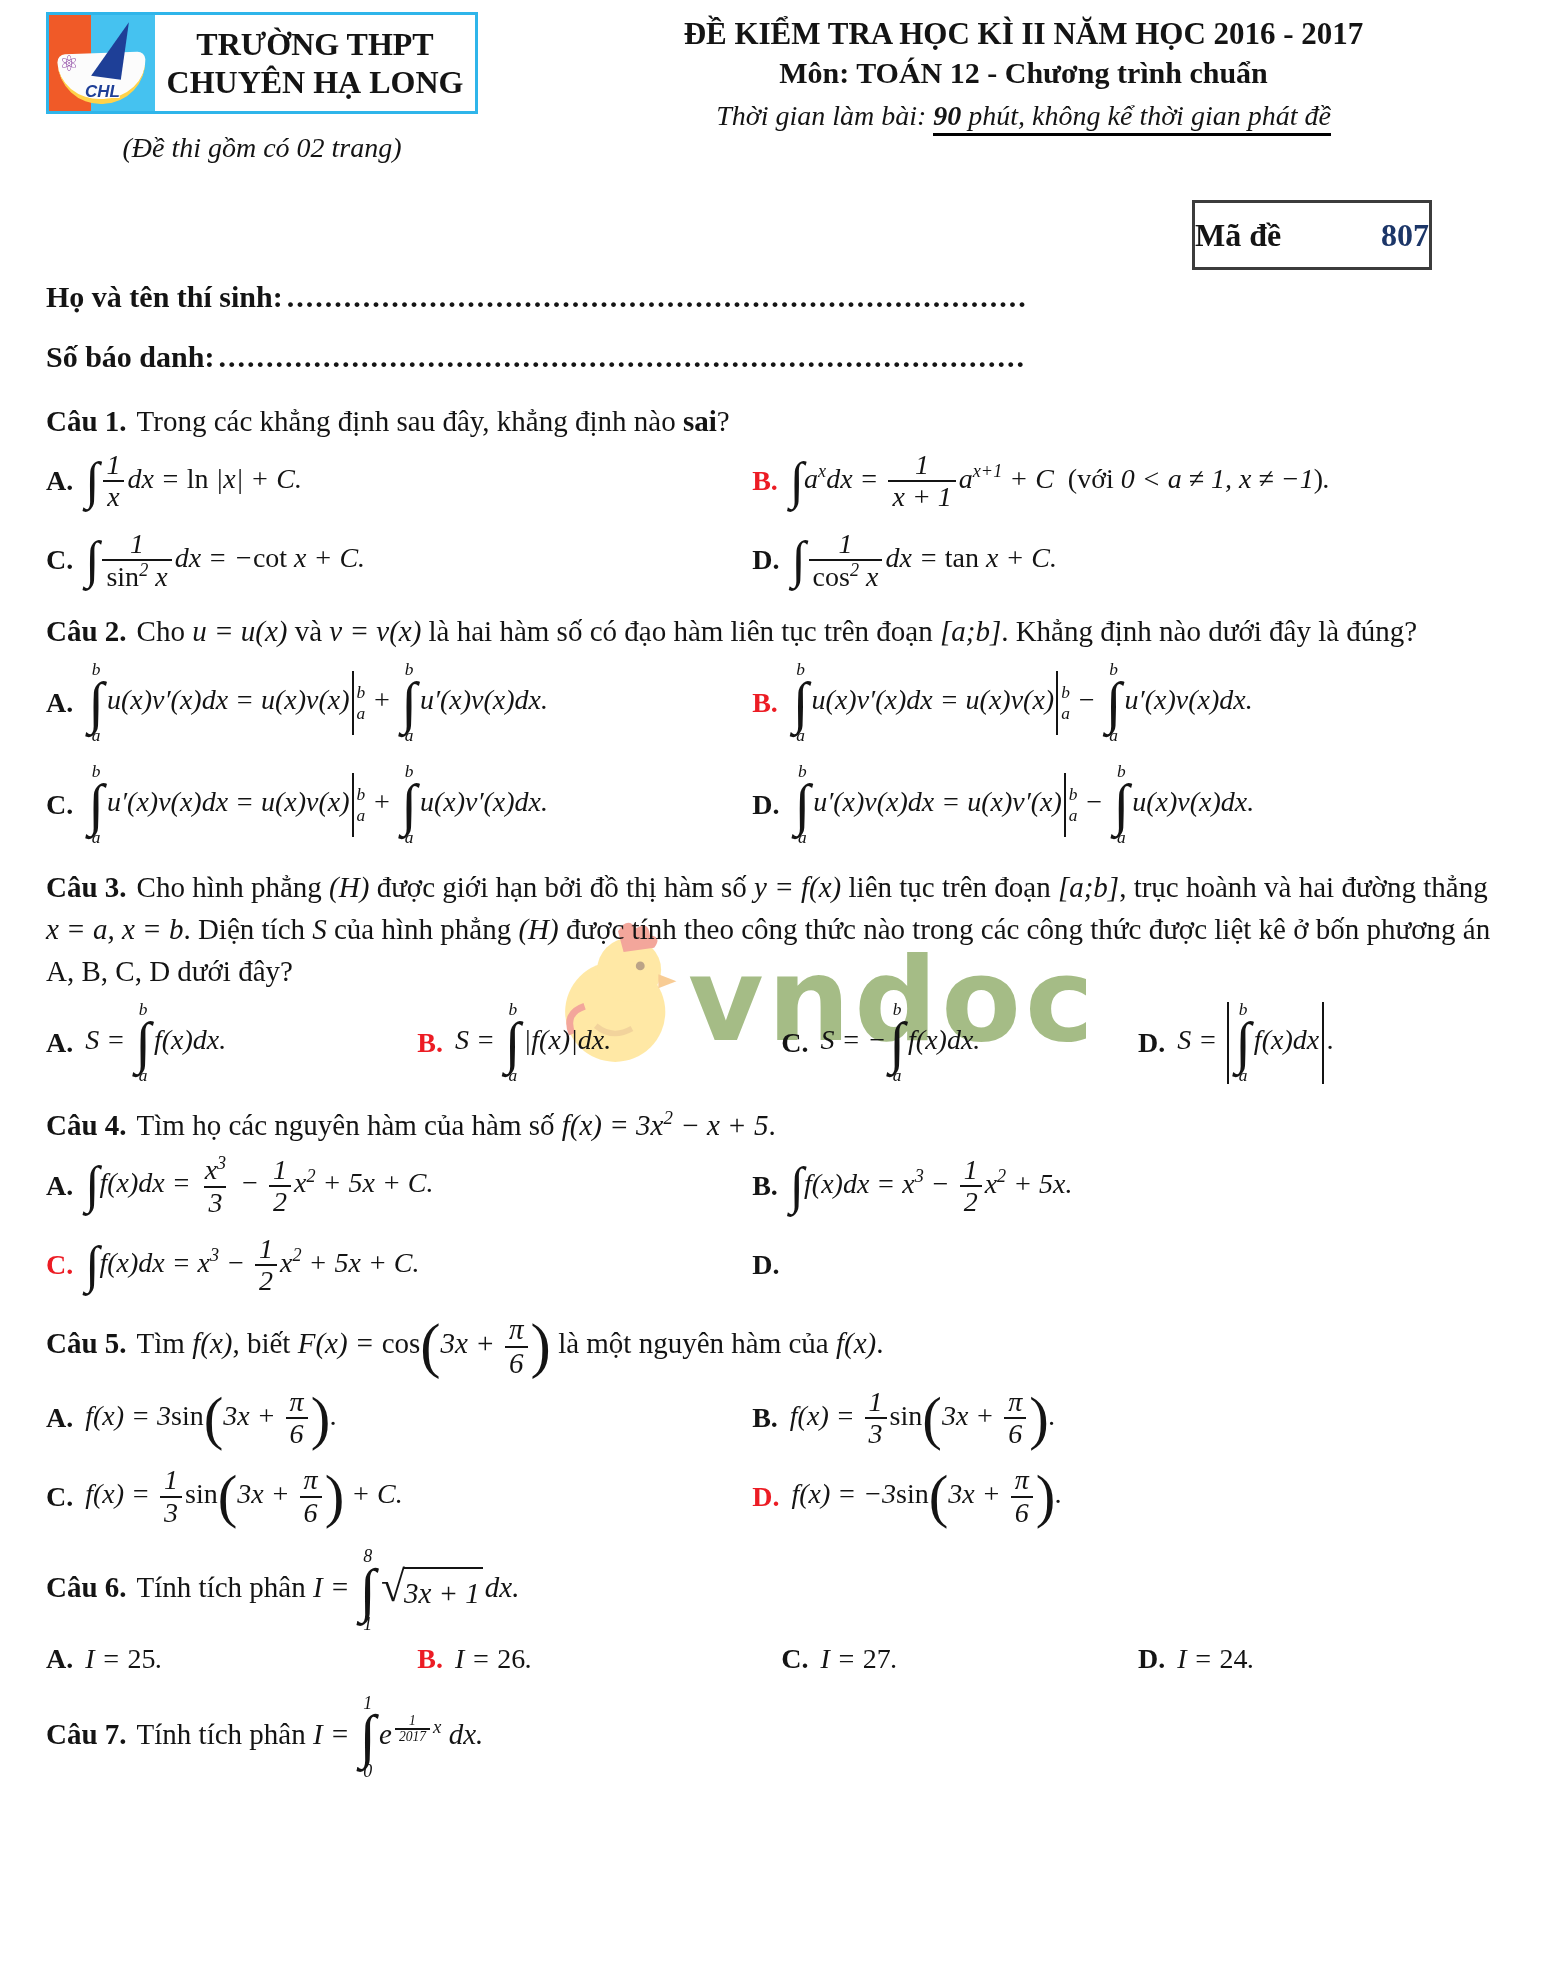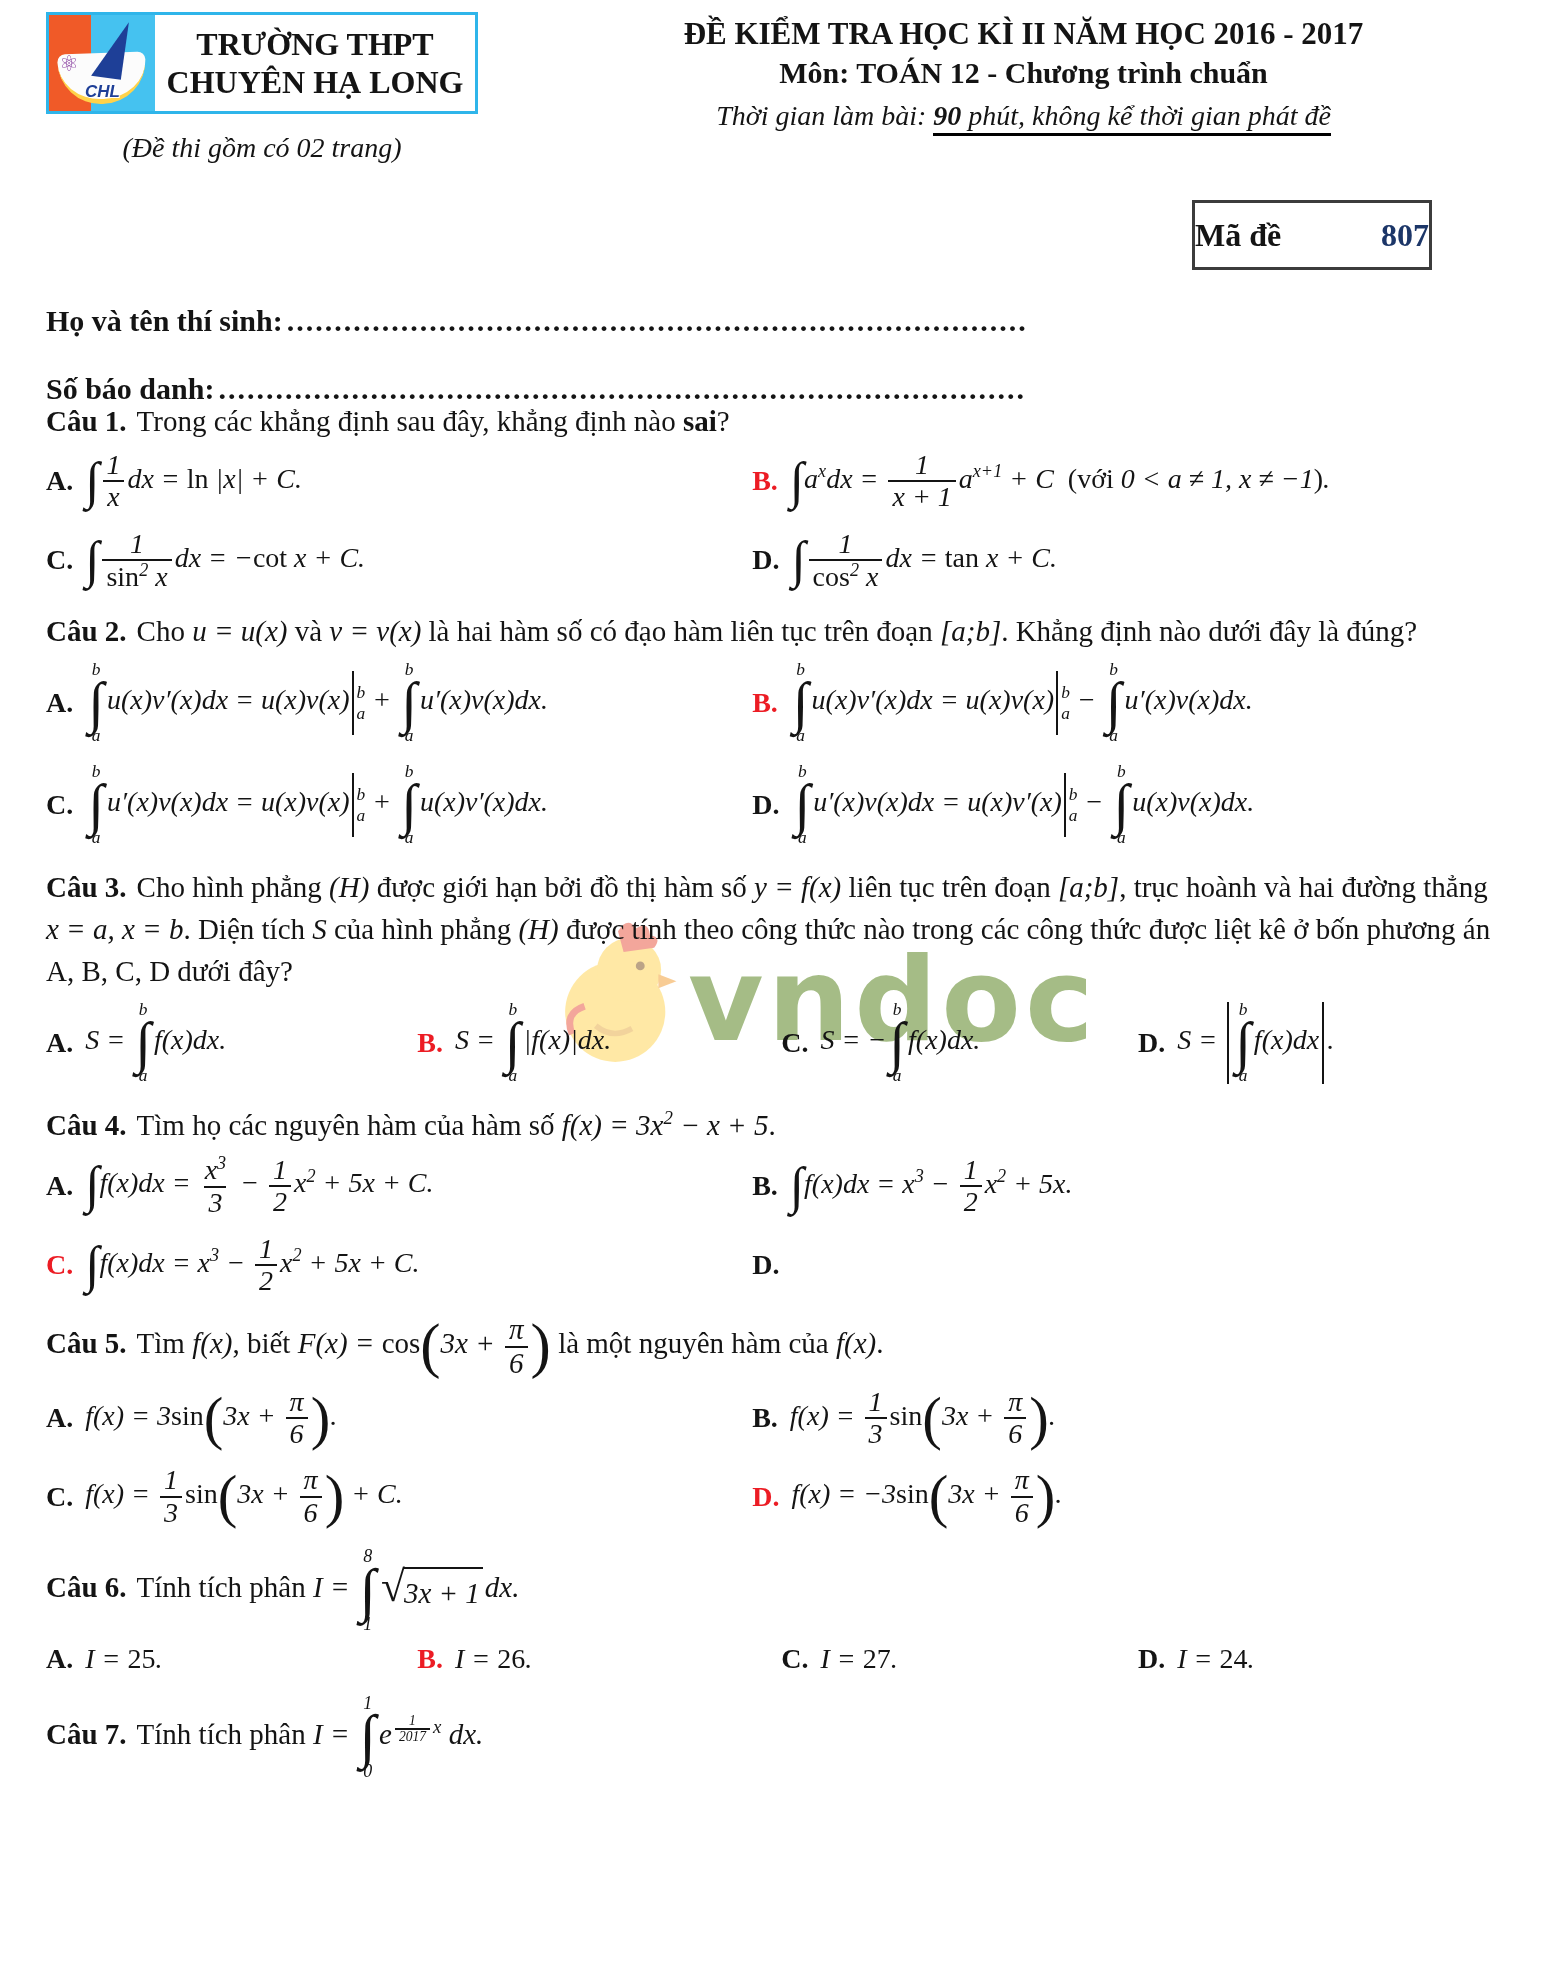--- a/index.html
+++ b/index.html
@@ -23,21 +23,21 @@
   .hdr-right{flex:1;text-align:center;padding-left:56px;}
   .t1{font-weight:bold;font-size:31px;margin-top:4px;}
   .t2{font-weight:bold;font-size:30px;margin-top:4px;}
   .t3{font-style:italic;font-size:28px;margin-top:10px;}
   .t3 .ul{border-bottom:3px solid #000;padding-bottom:2px;}
   .code-box{position:absolute;left:1192px;top:200px;width:234px;height:64px;border:3px solid #3c3c3c;
             display:flex;align-items:center;justify-content:space-between;font-size:32px;font-weight:bold;z-index:2;}
   .code-box .code{margin-left:12px;}
   
   .student{position:absolute;left:46px;top:280px;width:980px;z-index:2;font-size:30px;font-weight:bold;}
-  .st-line{display:flex;align-items:baseline;margin-bottom:16px;white-space:nowrap;overflow:hidden;height:44px;margin-top:24px;}
+  .st-line{display:flex;align-items:baseline;margin-bottom:16px;white-space:nowrap;overflow:hidden;height:44px;}
   .st-label{flex:none;margin-right:4px;}
   .dots{letter-spacing:2px;overflow:hidden;}
   
   .qs{position:absolute;left:46px;top:400px;width:1456px;z-index:2;}
   .q{margin-bottom:10px;}
   .q-head{font-size:29px;line-height:1.45;}
   .q-label{margin-right:10px;}
   .opts{display:grid;}
   .cols2{grid-template-columns:48.5% 51.5%;}
   .cols4{grid-template-columns:25.5% 25%;grid-template-columns:25.5% 25% 24.5% 25%;}

